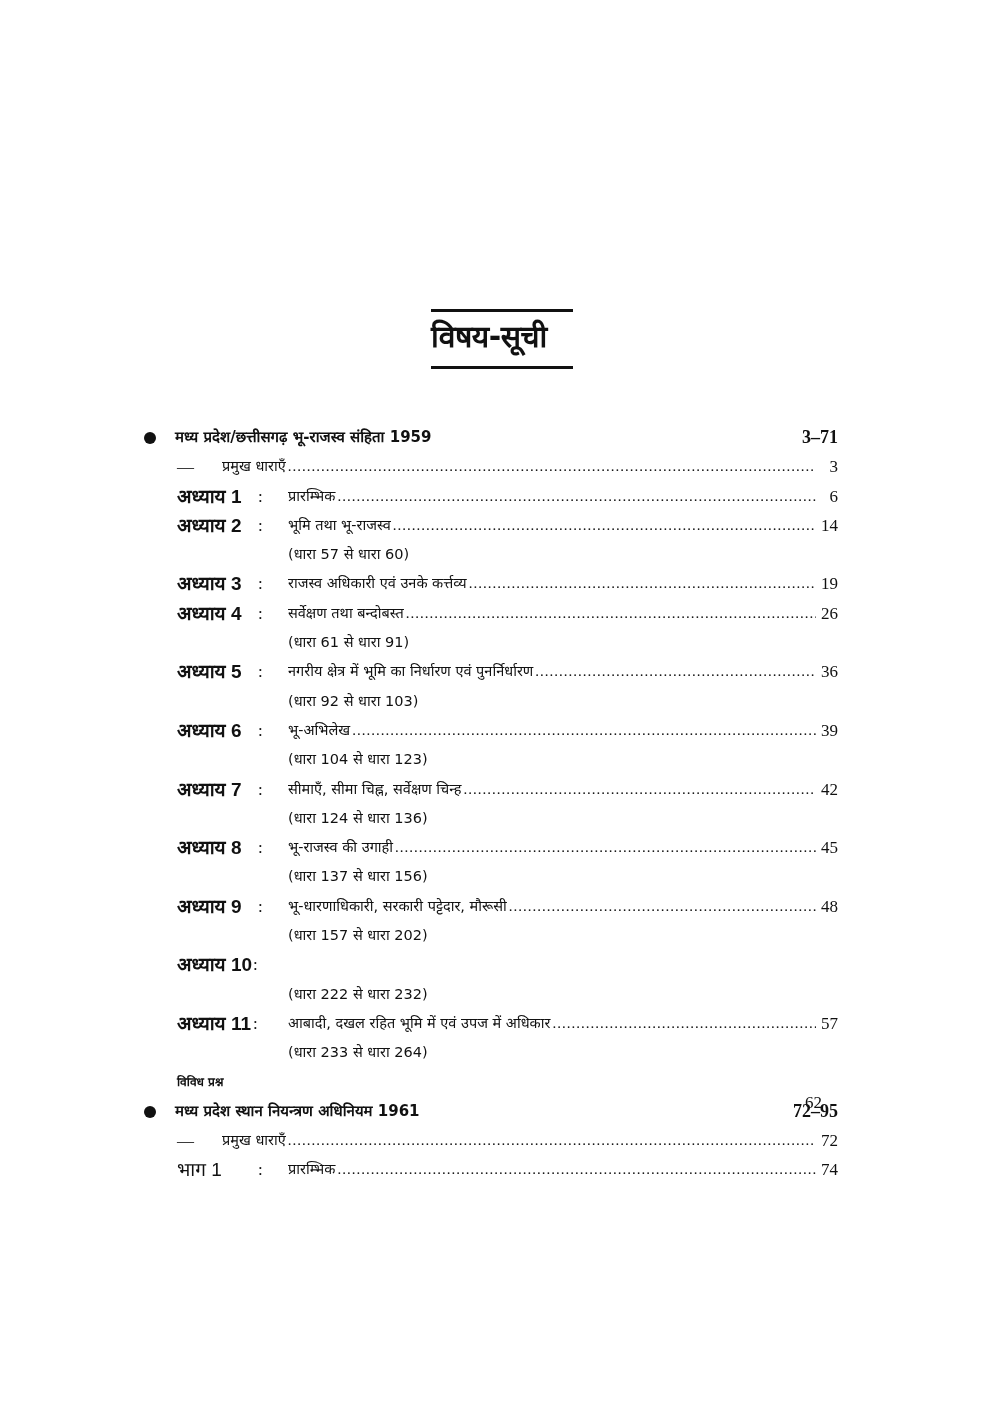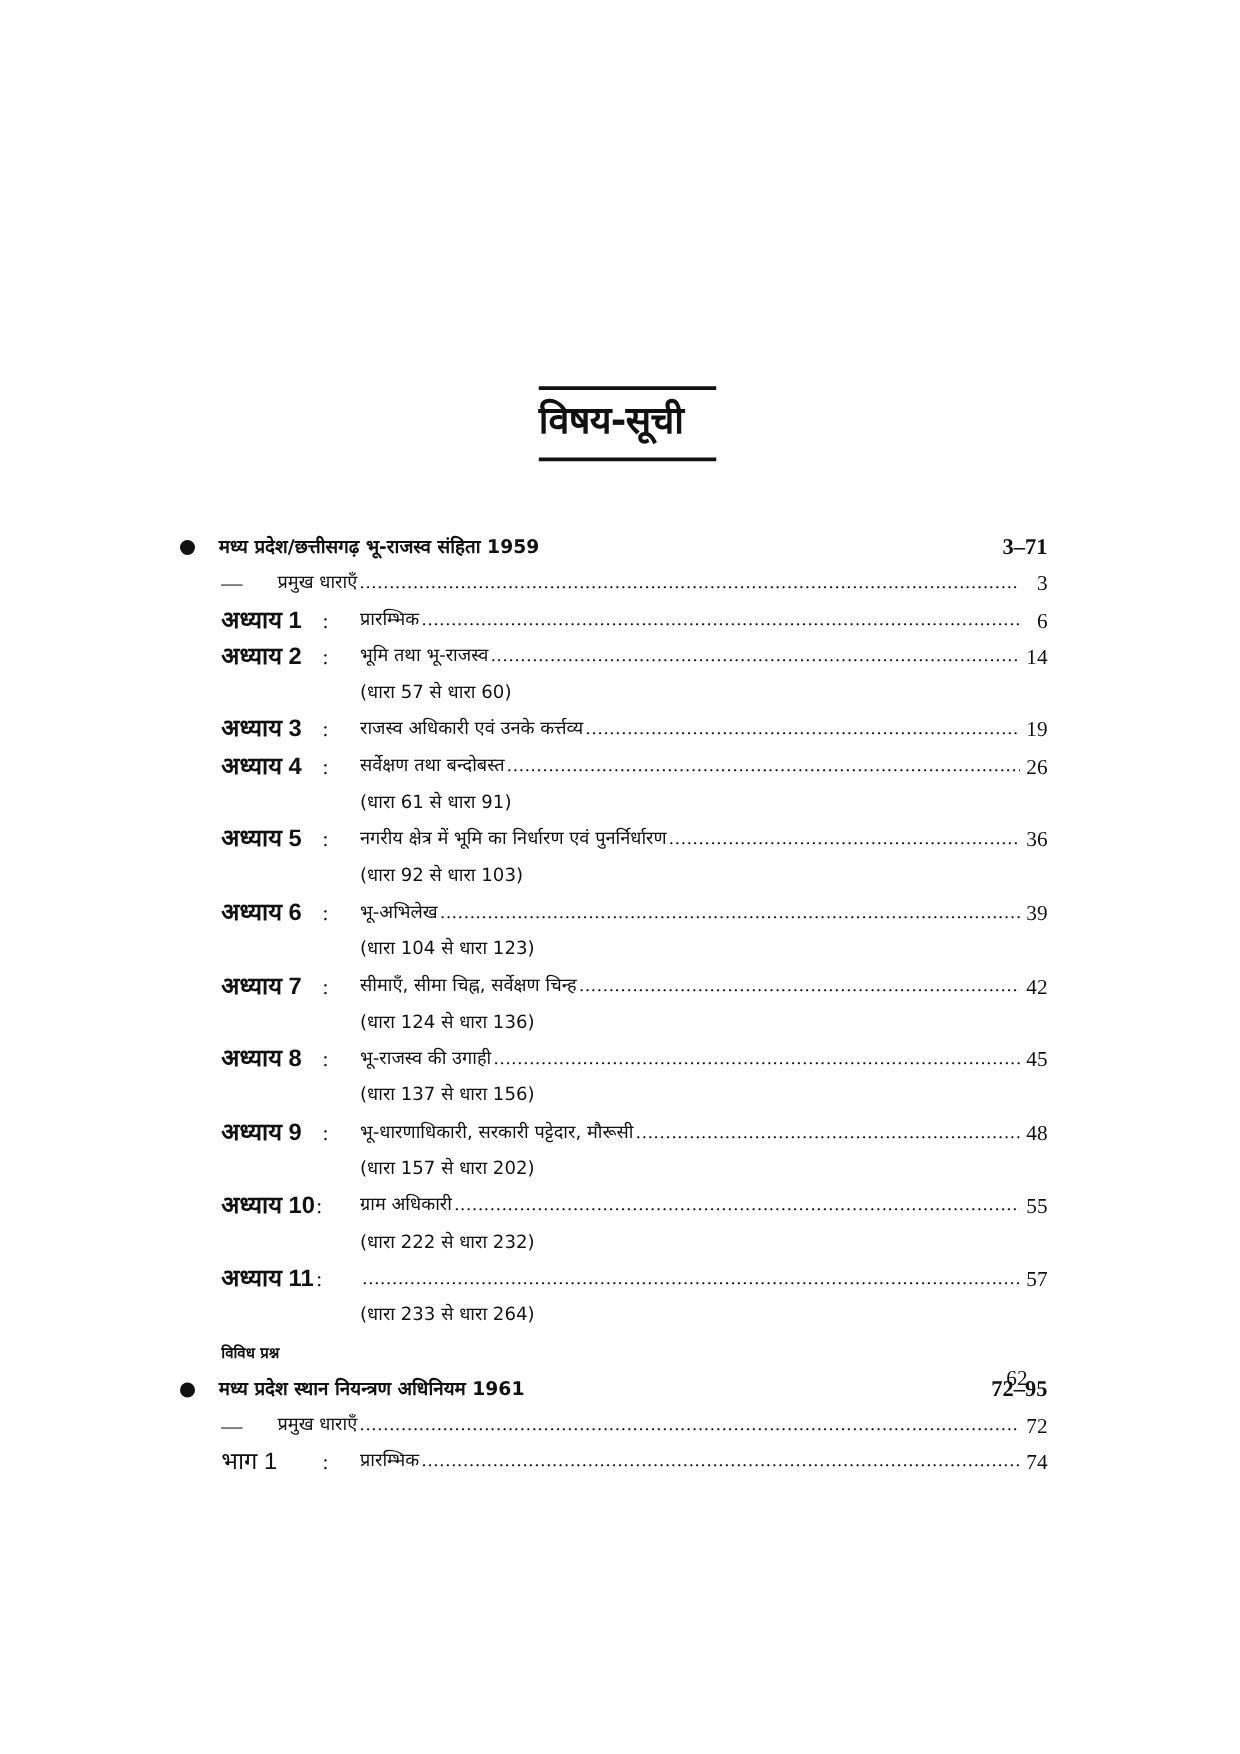--- a/index.html
+++ b/index.html
@@ -275,34 +275,30 @@
       <span class="page">48</span>
     </div>
   </div>
   <div class="row">
     <span class="subline">(धारा 157 से धारा 202)</span>
   </div>
 
   <div class="row">
     <span class="label">अध्याय 10</span>
     <span class="colon" style="left:113px">:</span>
-    <div class="entry">
-      <span class="entry-text">ग्राम अधिकारी</span>
-      <span class="leader"></span>
-      <span class="page">55</span>
-    </div>
   </div>
   <div class="row">
     <span class="subline">(धारा 222 से धारा 232)</span>
   </div>
 
   <div class="row">
     <span class="label">अध्याय 11</span>
     <span class="colon" style="left:113px">:</span>
     <div class="entry">
+      <span class="entry-text">आबादी, दखल रहित भूमि में एवं उपज में अधिकार</span>
       <span class="leader"></span>
       <span class="page">57</span>
     </div>
   </div>
   <div class="row">
     <span class="subline">(धारा 233 से धारा 264)</span>
   </div>
 
   <div class="row">
     <span class="misc-label">विविध प्रश्न</span>

